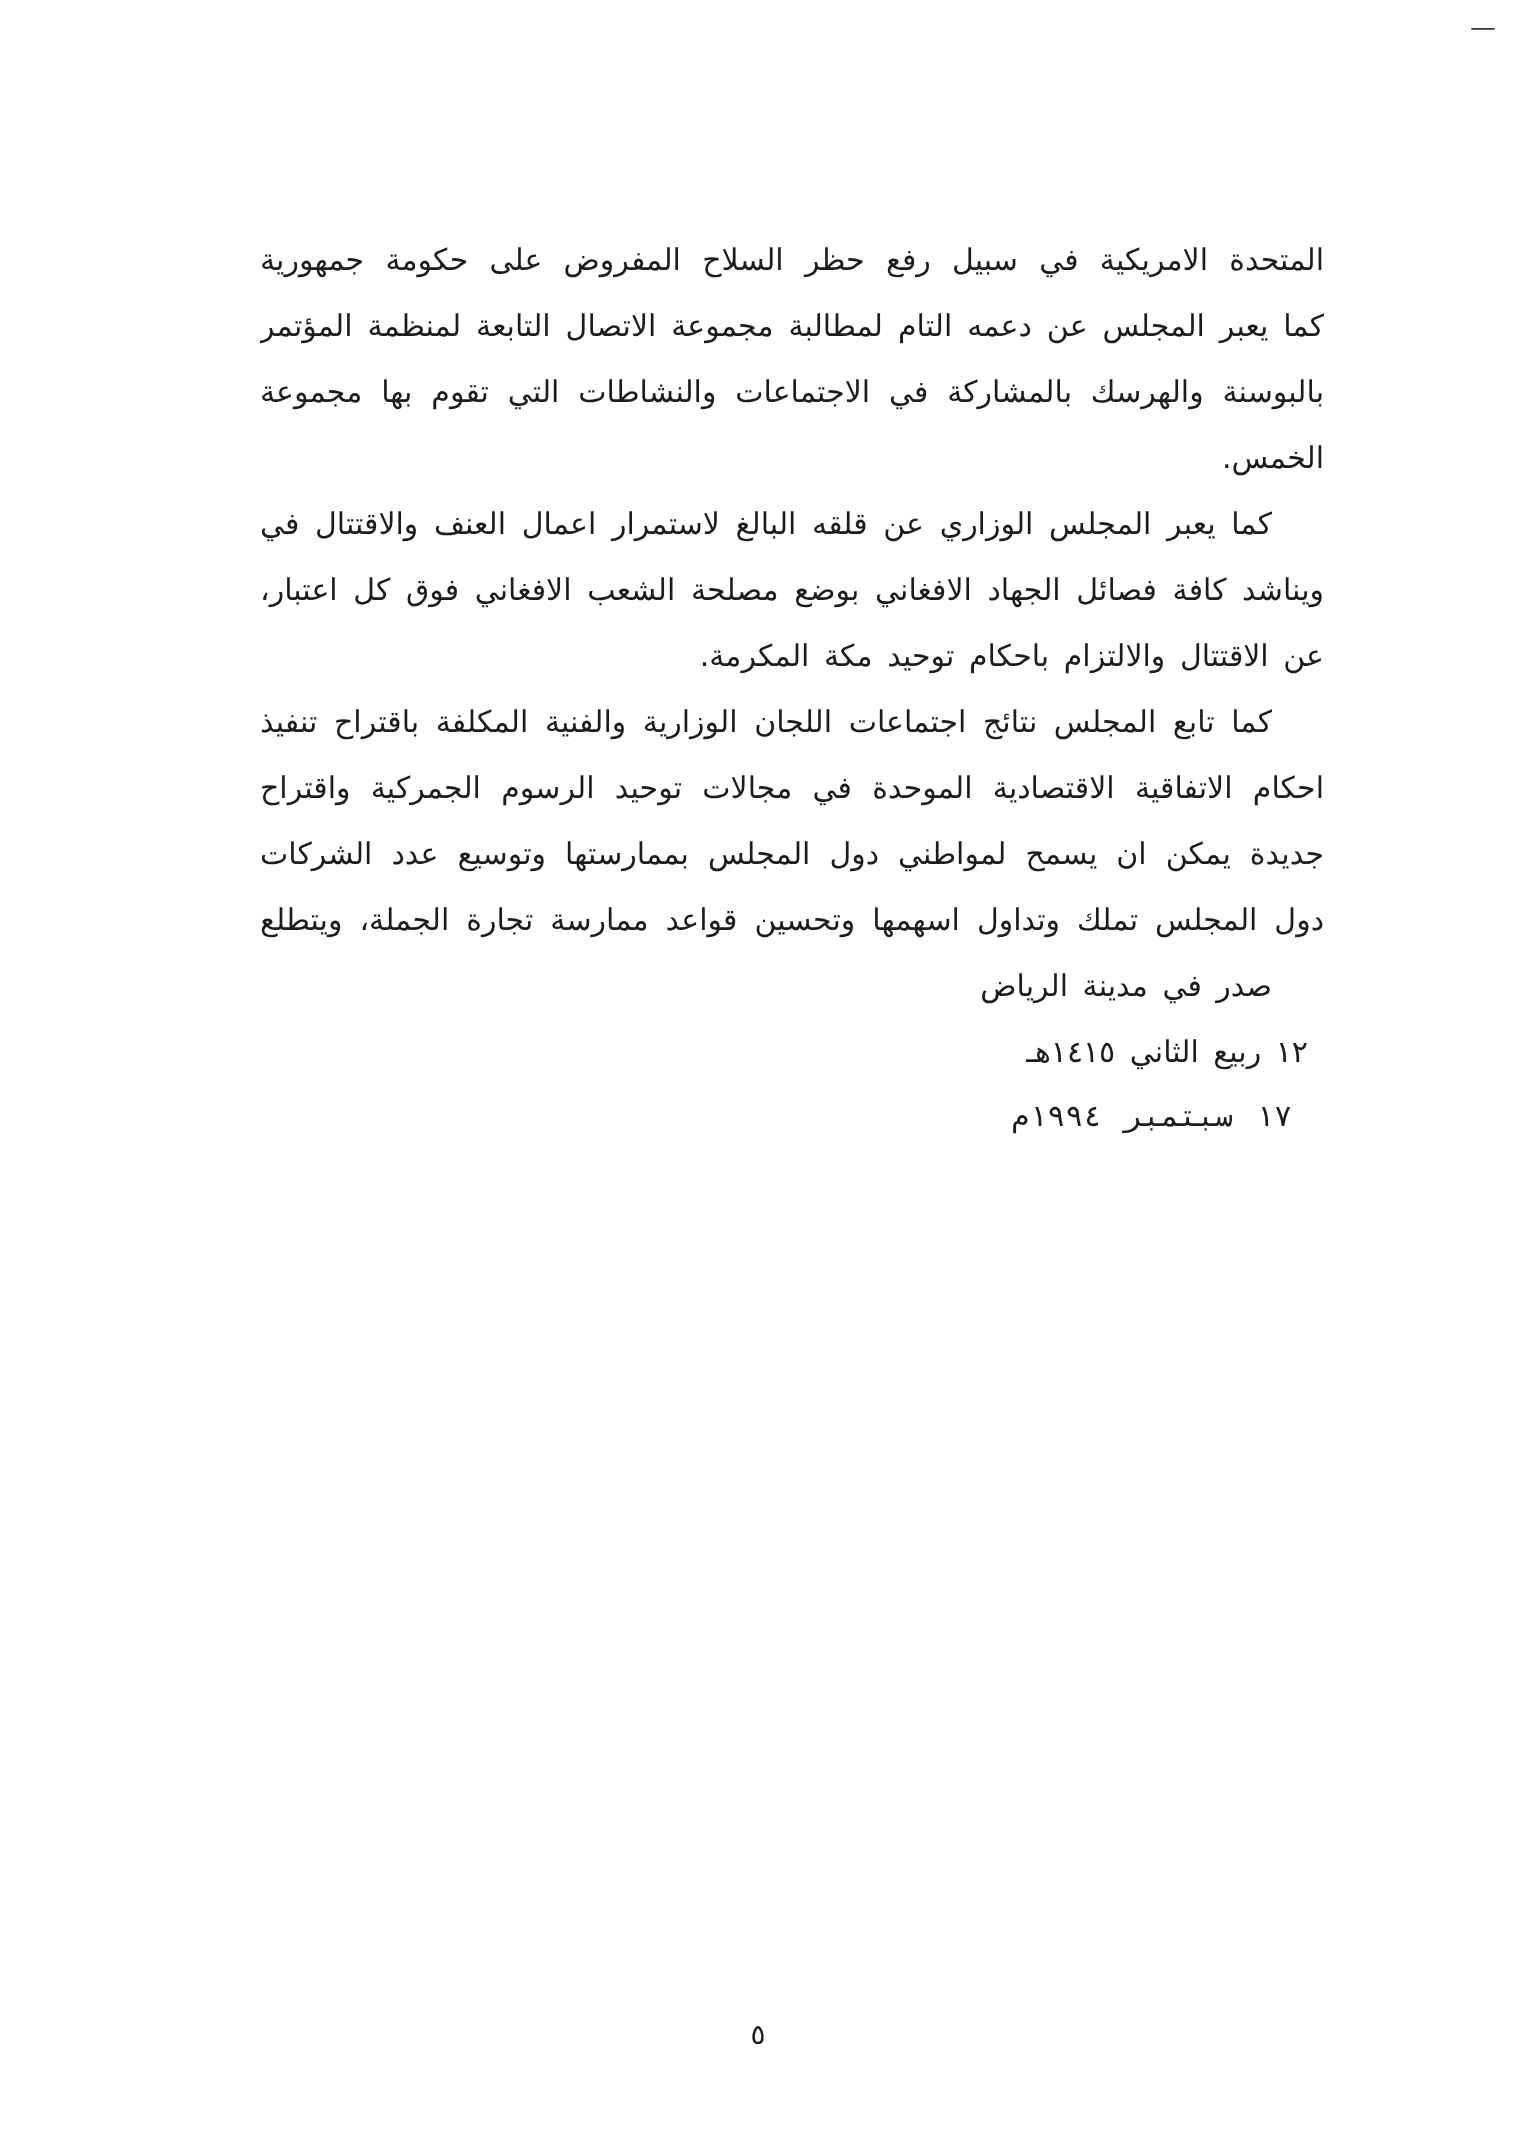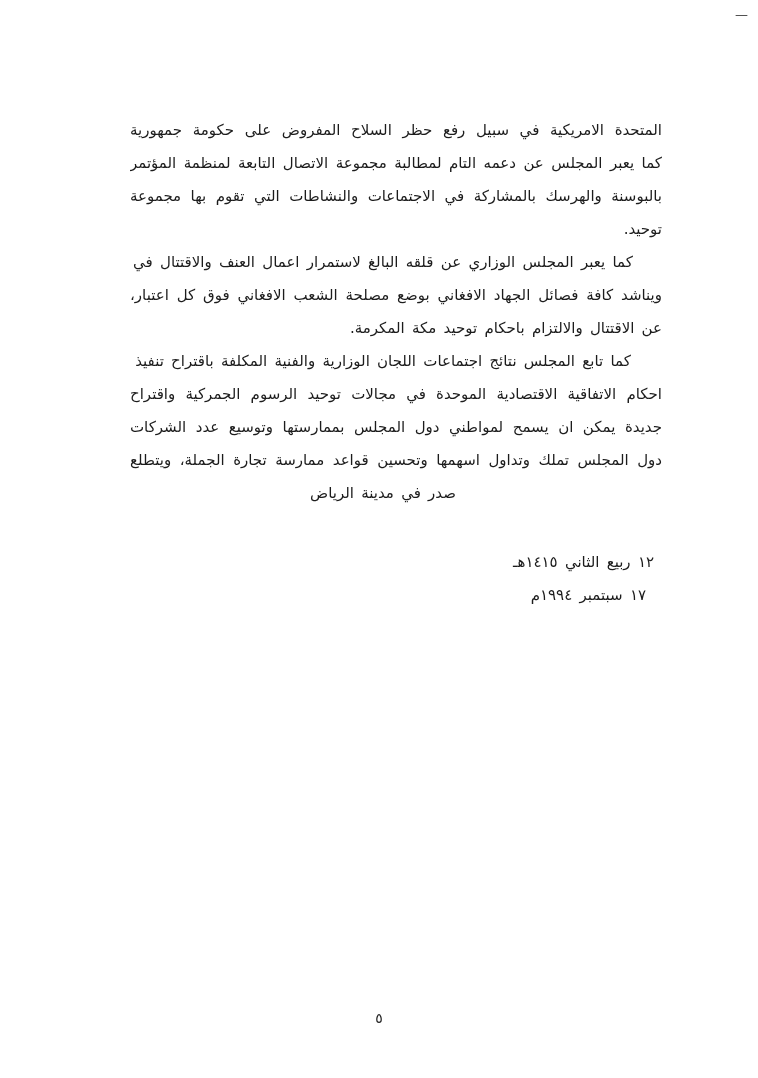--- a/index.html
+++ b/index.html
@@ -44,23 +44,23 @@
     text-align: right;
     word-spacing: 2.5px;
     white-space: normal;
   }
   
   .jst {
     text-align: justify;
     text-align-last: justify;
   }
   
-  .ind    { padding-right: 26px; text-align: center; }
-  .ind-sm { padding-right: 8px; margin-top: 36px;  }
-  .ind-md { padding-right: 16px; }
+  .ind    { padding-right: 26px; }
+  .ind-sm { padding-right: 8px;  }
+  .ind-md { padding-right: 16px; font-family: Liberation Mono, monospace; }
 
   .page-number {
     position: absolute;
     top: 1008px;
     left: 0;
     width: 758px;
     text-align: center;
     font-size: 14px;
     line-height: 20px;
     direction: rtl;
@@ -70,21 +70,21 @@
 <body>
 
 <div>
 
   <span class="corner-mark">—</span>
 
   <div class="text-block">
     <p class="ln jst">المتحدة الامريكية في سبيل رفع حظر السلاح المفروض على حكومة جمهورية البوسنة والهرسك.</p>
     <p class="ln jst">كما يعبر المجلس عن دعمه التام لمطالبة مجموعة الاتصال التابعة لمنظمة المؤتمر الاسلامي والخاصة</p>
     <p class="ln jst">بالبوسنة والهرسك بالمشاركة في الاجتماعات والنشاطات التي تقوم بها مجموعة اتصال الدول</p>
-    <p class="ln">توحيد.</p>
+    <p class="ln">الخمس.</p>
     <p class="ln jst ind">كما يعبر المجلس الوزاري عن قلقه البالغ لاستمرار اعمال العنف والاقتتال في افغانستان،</p>
     <p class="ln jst">ويناشد كافة فصائل الجهاد الافغاني بوضع مصلحة الشعب الافغاني فوق كل اعتبار، والتوقف</p>
     <p class="ln">عن الاقتتال والالتزام باحكام توحيد مكة المكرمة.</p>
     <p class="ln jst ind">كما تابع المجلس نتائج اجتماعات اللجان الوزارية والفنية المكلفة باقتراح تنفيذ المزيد من</p>
     <p class="ln jst">احكام الاتفاقية الاقتصادية الموحدة في مجالات توحيد الرسوم الجمركية واقتراح انشطة ومهن</p>
     <p class="ln jst">جديدة يمكن ان يسمح لمواطني دول المجلس بممارستها وتوسيع عدد الشركات التي يمكن لمواطني</p>
     <p class="ln jst">دول المجلس تملك وتداول اسهمها وتحسين قواعد ممارسة تجارة الجملة، ويتطلع المجلس الى ان</p>
     <p class="ln ind">صدر في مدينة الرياض</p>
     <p class="ln ind-sm">١٢ ربيع الثاني ١٤١٥هـ</p>
     <p class="ln ind-md">١٧ سبتمبر ١٩٩٤م</p>

